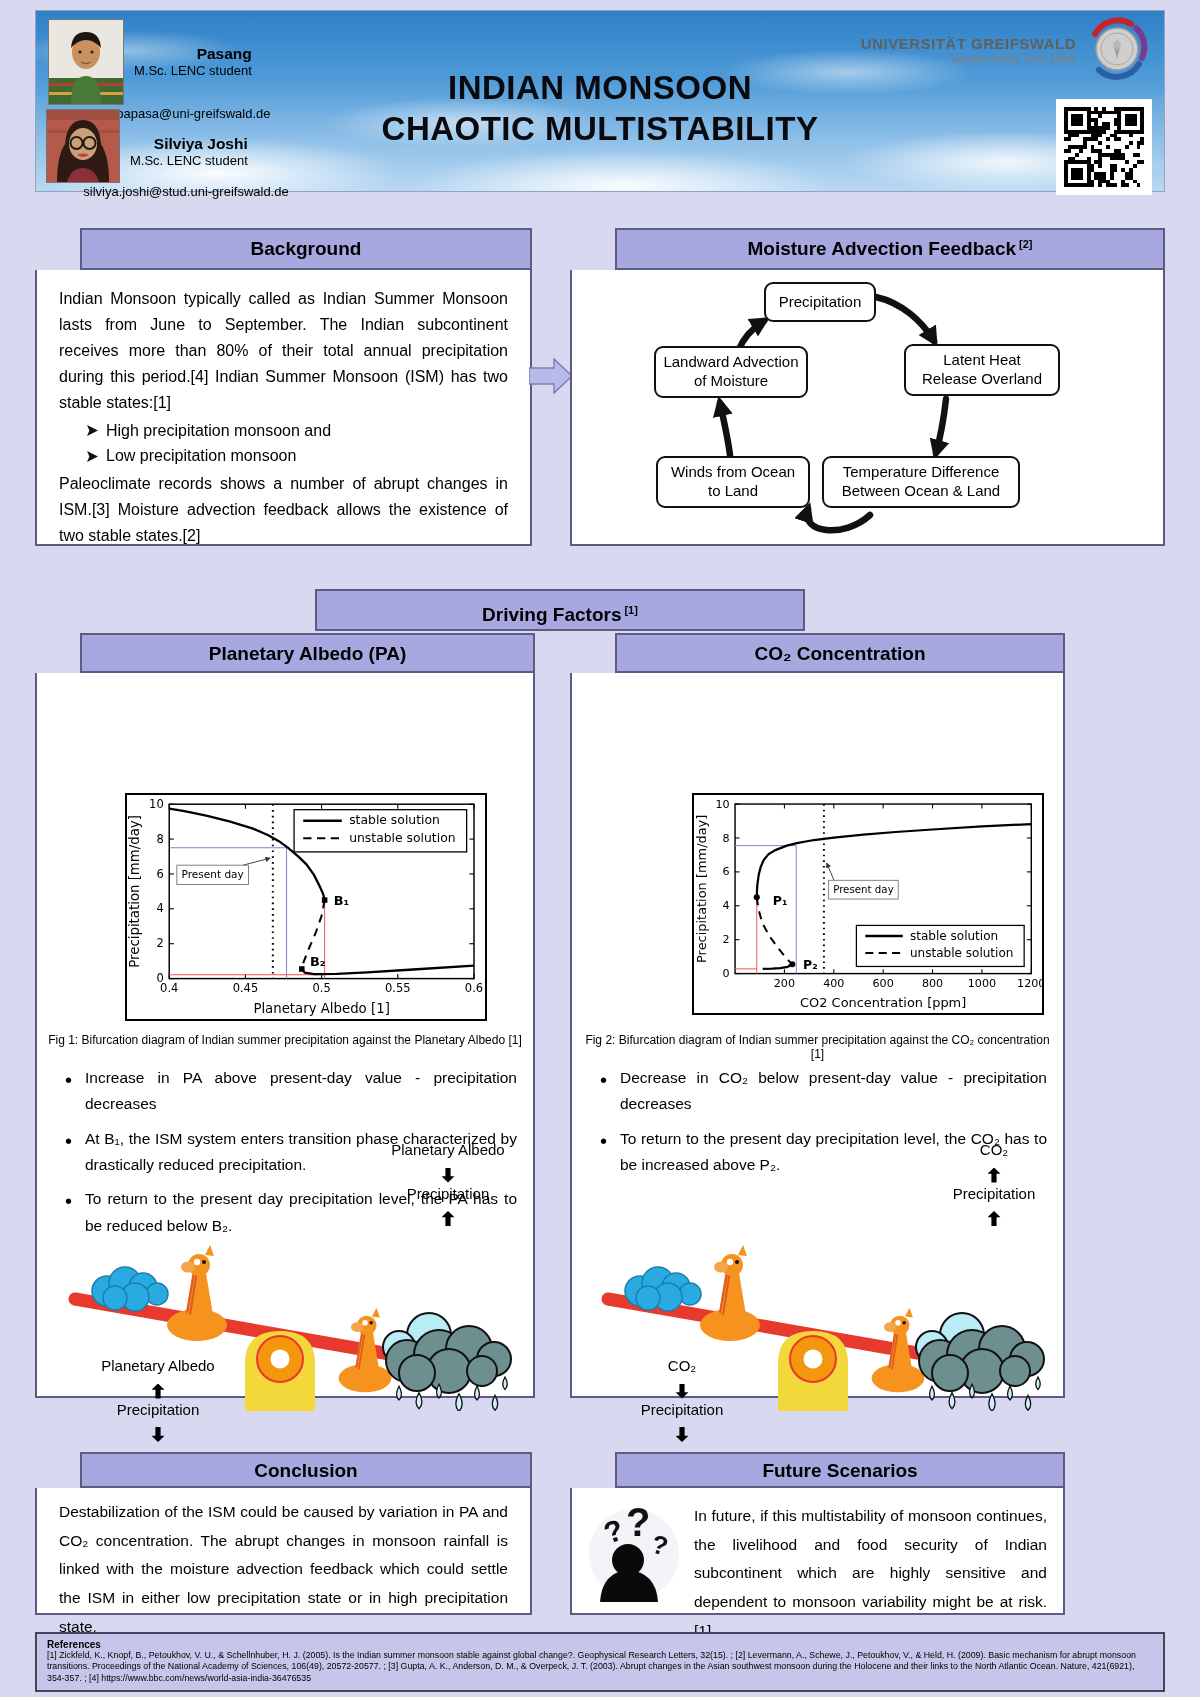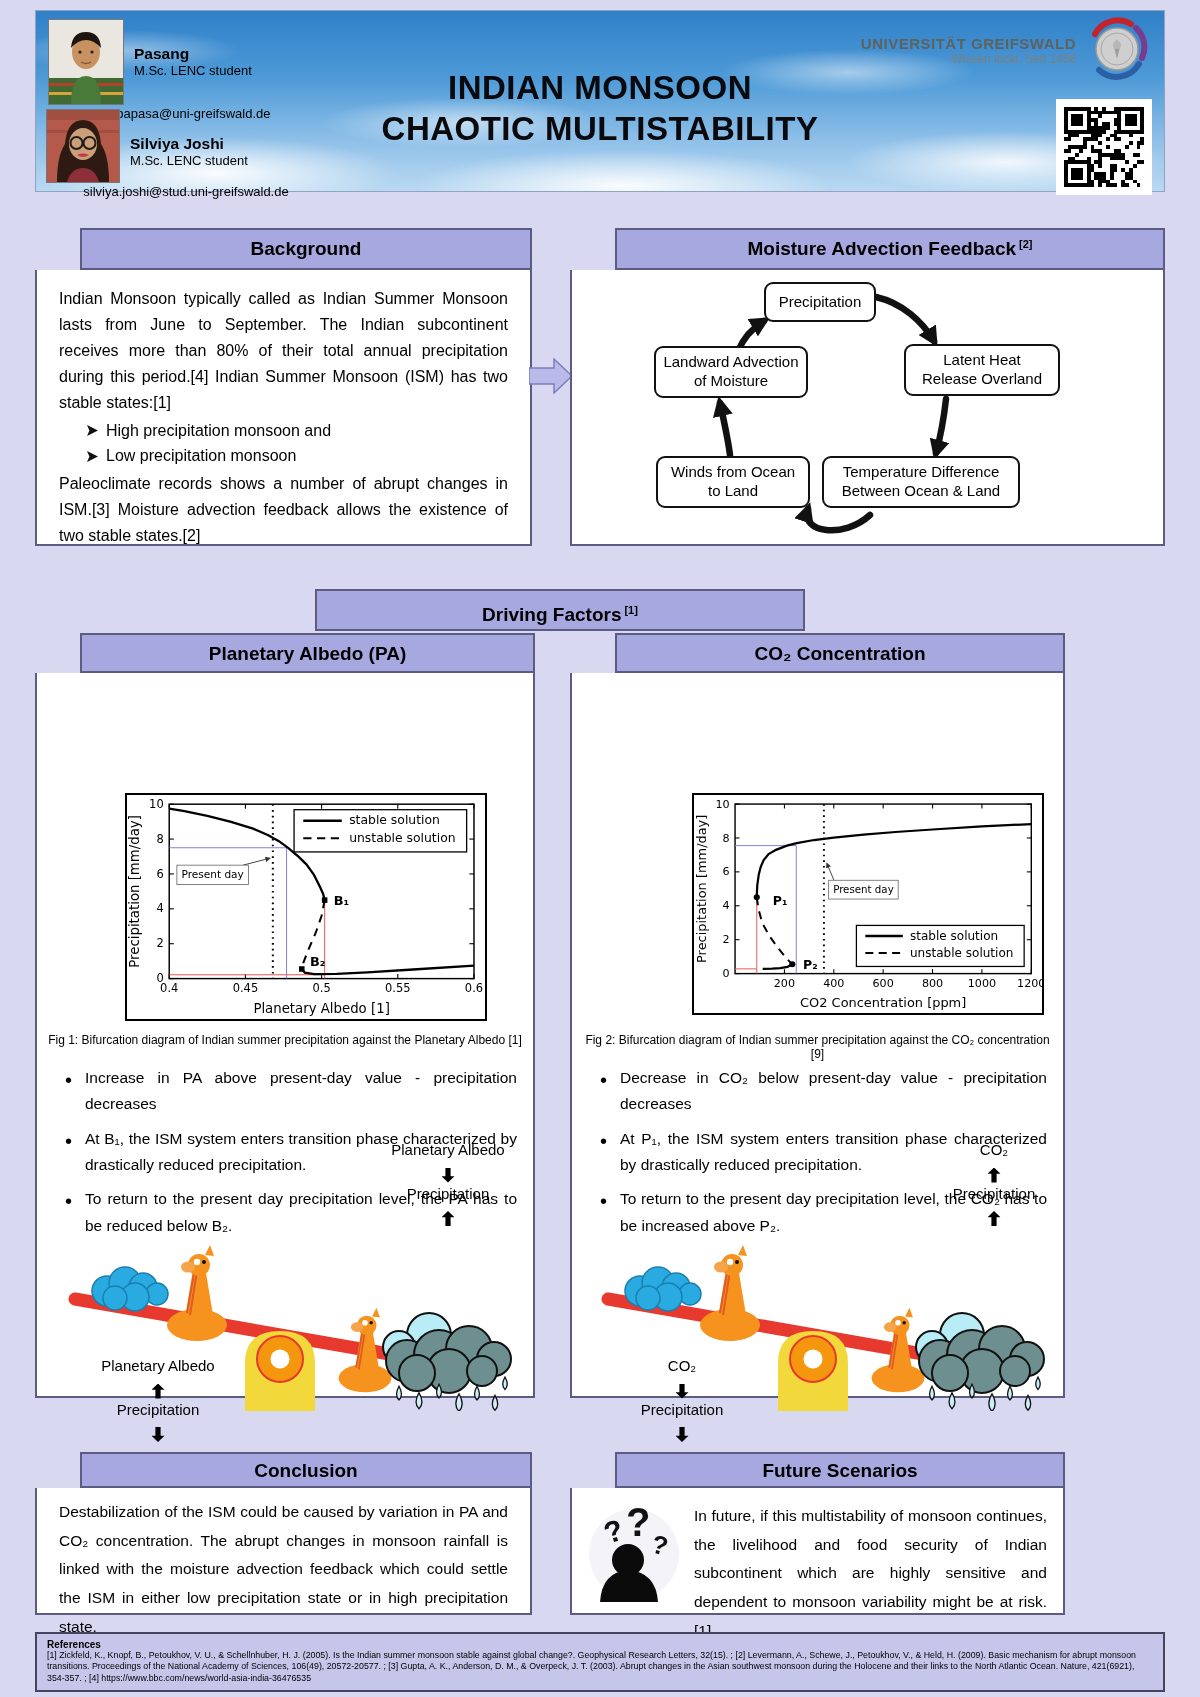--- a/index.html
+++ b/index.html
@@ -14,21 +14,21 @@
       radial-gradient(ellipse 260px 50px at 86% 84%, rgba(255,255,255,.85), rgba(255,255,255,0) 62%),
       radial-gradient(ellipse 240px 42px at 38% 62%, rgba(255,255,255,.55), rgba(255,255,255,0) 60%),
       radial-gradient(ellipse 210px 38px at 72% 34%, rgba(255,255,255,.5), rgba(255,255,255,0) 60%),
       radial-gradient(ellipse 190px 34px at 8% 22%, rgba(255,255,255,.42), rgba(255,255,255,0) 60%),
       linear-gradient(180deg,#2f80c8 0%,#4f9bd8 38%,#8fc0e8 72%,#b9d9f2 100%);}
   .author{position:absolute;width:290px;}
   .author1{left:12px;top:8px;}
   .author2{left:10px;top:98px;}
   .a-top{display:flex;gap:10px;}
   .a-photo{flex:0 0 auto;border:1px solid #777;background:#fff;}
-  .a-nm{padding-top:26px;}
+  .a-nm{padding-top:26px;text-align:right;}
   .a-name{font-weight:bold;font-size:15.5px;color:#000;}
   .a-role{font-size:13px;color:#000;}
   .a-email{font-size:13px;color:#000;text-align:center;width:280px;margin-top:1px;}
   .title{position:absolute;left:0;right:0;top:56px;margin:auto;width:620px;text-align:center;
     font-weight:bold;font-size:33px;line-height:1.25;color:#0a0a0e;letter-spacing:.5px;}
   .uni{position:absolute;right:88px;top:24px;text-align:right;}
   .uni-name{font-weight:bold;font-size:15px;color:#5d625f;letter-spacing:.5px;}
   .uni-tag{font-size:12px;color:#7b807c;}
   .seal{position:absolute;right:16px;top:6px;}
   .qr{position:absolute;right:12px;top:88px;width:96px;height:96px;}
@@ -596,25 +596,24 @@
             <line x1="156.86666666666667" y1="95.45" x2="148.92000000000002" y2="76.5" stroke="#333" stroke-width="1" marker-end="url(#pah1)"></line>
             <rect x="150.86666666666667" y="95.45" width="78" height="21" fill="#fff" stroke="#777" stroke-width="1"></rect>
             <text x="189.86666666666667" y="109.95" font-size="11.5" text-anchor="middle">Present day</text>
             <rect x="182" y="146" width="188" height="46" fill="#fff" stroke="#000" stroke-width="1.4"></rect>
             <line x1="192" y1="158" x2="234" y2="158" stroke="#000" stroke-width="2.8" stroke-dasharray="none"></line>
             <text x="242" y="162" font-size="13.5" text-anchor="start">stable solution</text>
             <line x1="192" y1="177" x2="234" y2="177" stroke="#000" stroke-width="2.2" stroke-dasharray="9 6"></line>
             <text x="242" y="181" font-size="13.5" text-anchor="start">unstable solution</text>
           </svg>
       </div>
-      <div class="caption" style="top:360px;">Fig 2: Bifurcation diagram of Indian summer precipitation against the CO₂ concentration [9]</div>
+      <div class="caption" style="top:360px;">Fig 2: Bifurcation diagram of Indian summer precipitation against the CO₂ concentration [1]</div>
 
       <div class="bullets" style="left:24px;right:16px;top:392px;">
         <div class="bullet">Decrease in CO₂ below present-day value - precipitation decreases</div>
-        <div class="bullet">At P₁, the ISM system enters transition phase characterized by drastically reduced precipitation.</div>
         <div class="bullet">To return to the present day precipitation level, the CO₂ has to be increased above P₂.</div>
       </div>
 
       <svg class="seesaw-svg ss" style="left:8px;top:570px;" width="476" height="168" viewBox="0 0 476 168">
           <line x1="28" y1="56" x2="440" y2="128" stroke="#e8392e" stroke-width="13" stroke-linecap="round"></line>
           <path d="M198,168 L198,120 Q198,88 233,88 Q268,88 268,120 L268,168 Z" fill="#f2d83b"></path>
           <circle cx="233" cy="116" r="23" fill="#f5960f" stroke="#e8392e" stroke-width="2"></circle>
           <circle cx="233" cy="116" r="9.5" fill="#fff"></circle>
           <g transform="translate(150,42) scale(1)">
             <ellipse cx="0" cy="40" rx="30" ry="16" fill="#f6921e"></ellipse>

